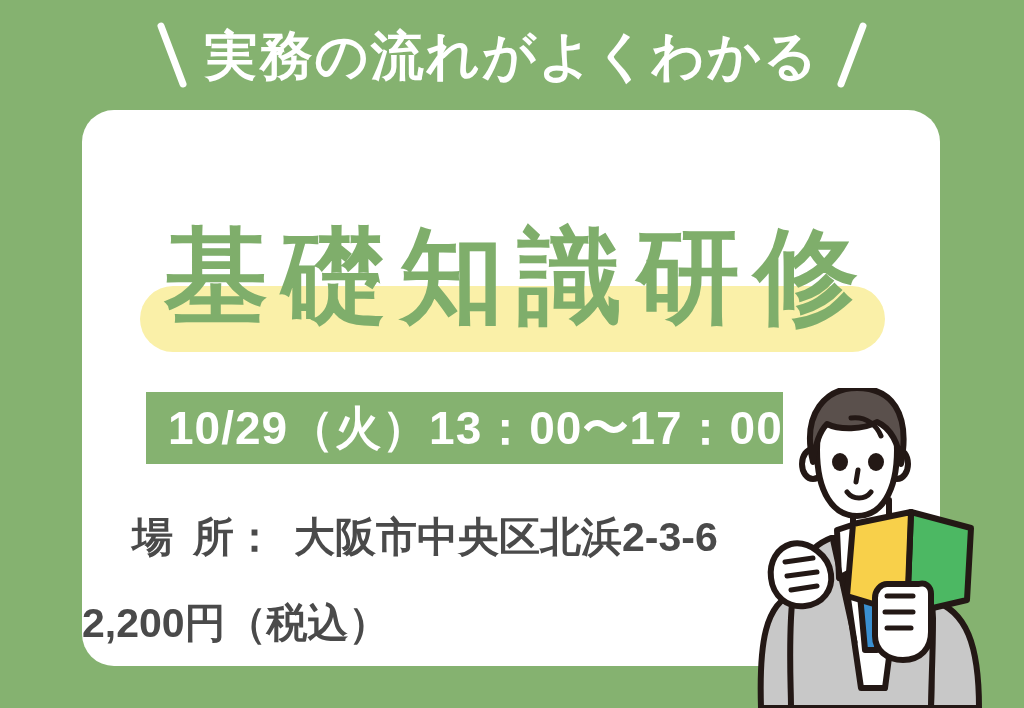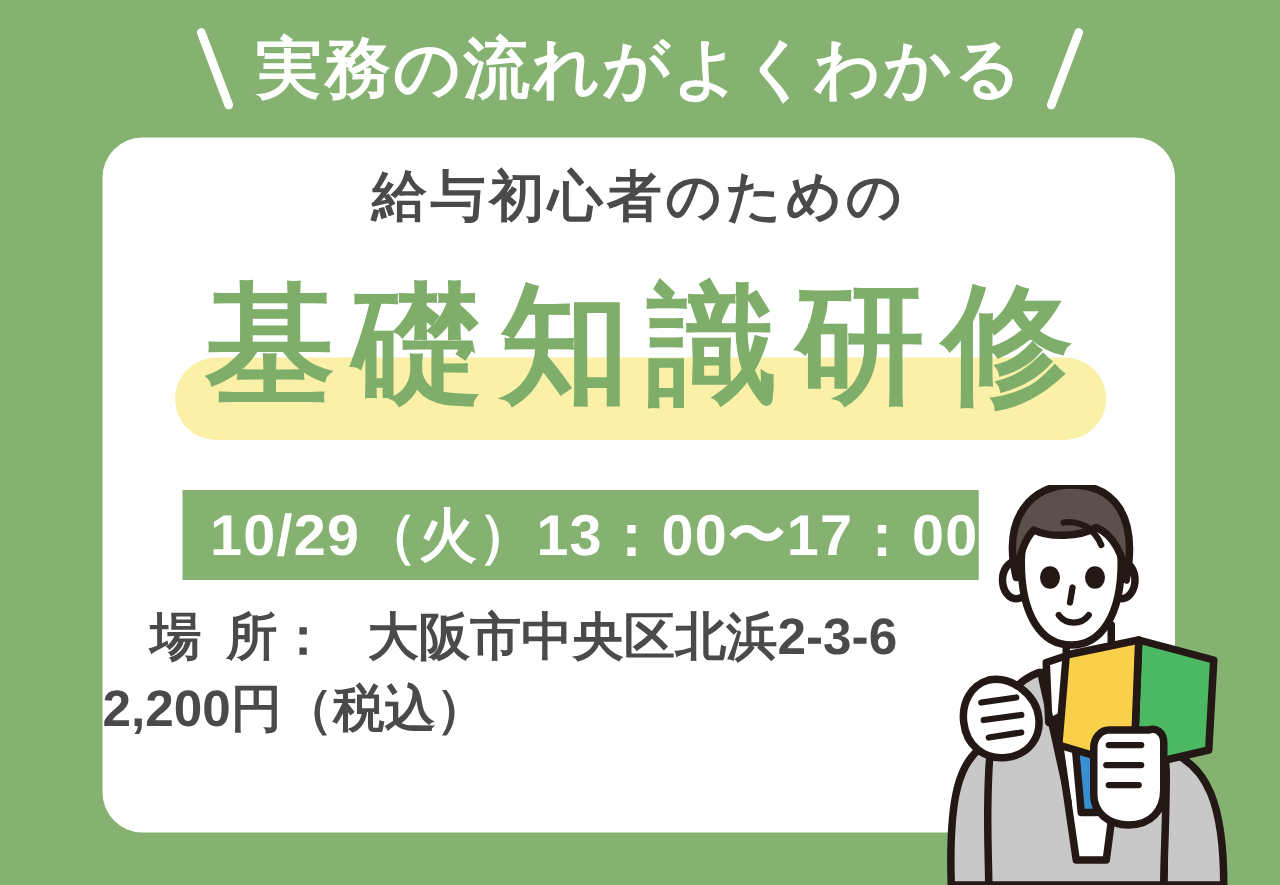--- a/index.html
+++ b/index.html
@@ -125,26 +125,26 @@
     display:flex;
     align-items:baseline;
     font-size:41px;
     font-weight:700;
     color:#4a4a4a;
     line-height:1.42;
     white-space:nowrap;
   }
   .detail-label {
     width:212px;
-    padding-left:38px;
+    padding-left:50px;
     text-align:left;
     letter-spacing:0;
   }
   .detail-label .spaced { letter-spacing:20px; }
-  .detail-value { letter-spacing:0; }
+  .detail-value { letter-spacing:0;margin-top:28px; }
   .detail-row.continuation .detail-label { visibility:hidden; }
   .detail-row.continuation .detail-value { padding-left:32px; }
 
   
   .character {
     position:absolute;
     left:735px; top:388px;
     width:300px; height:320px;
   }
 </style>
@@ -158,21 +158,20 @@
       <line x1="4" y1="4" x2="26" y2="62" stroke="#ffffff" stroke-width="7" stroke-linecap="round"></line>
     </svg>
     <span class="banner-text">実務の流れがよくわかる</span>
     <svg class="banner-slash" viewBox="0 0 30 66">
       <line x1="26" y1="4" x2="4" y2="62" stroke="#ffffff" stroke-width="7" stroke-linecap="round"></line>
     </svg>
   </div>
 
   <div class="card">
 
-    <div class="subtitle">給与初心者のための</div>
 
     <div class="title-wrap">
       <div class="title-highlight"></div>
       <div class="title-text">基礎知識研修</div>
     </div>
 
     <div class="date-bar">
       <span class="date-text">10/29（火）13：00〜17：00</span>
     </div>
 

